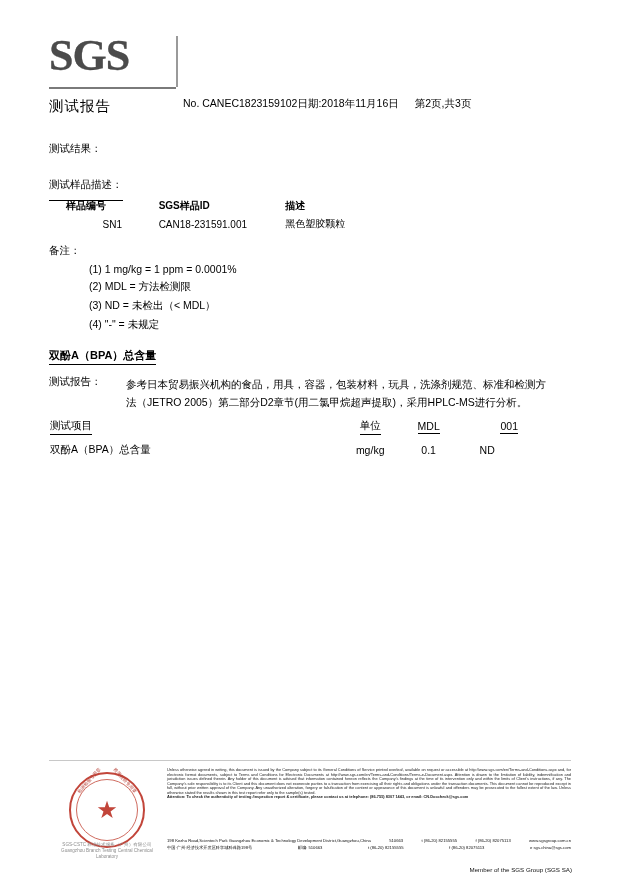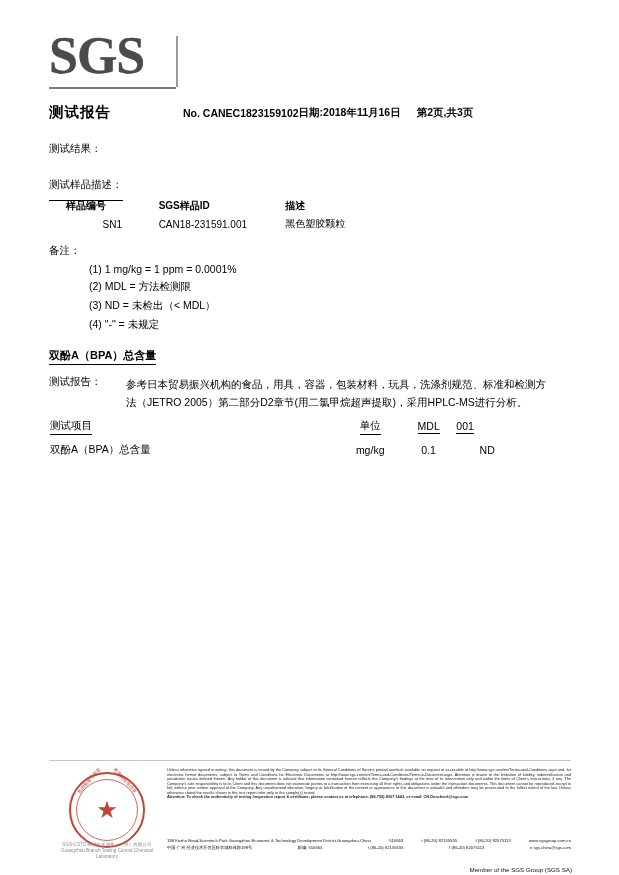--- a/index.html
+++ b/index.html
@@ -26,21 +26,21 @@
   .logo-block {
     position: absolute;
     left: 49px;
     top: 34px;
     width: 140px;
     height: 50px;
   }
   .logo-text {
     font-family: "Liberation Serif", serif;
     font-weight: bold;
-    font-size: 52px;
+    font-size: 44px;
     line-height: 44px;
     letter-spacing: -1px;
     color: #4b4b4b;
     -webkit-text-stroke: 0.3px #3a3a3a;
   }
   .logo-rule {
     position: absolute;
     left: 49px;
     top: 87px;
     width: 127px;
@@ -53,25 +53,24 @@
     top: 36px;
     width: 2px;
     height: 51px;
     background: #9a9a9a;
   }
 
   
   .title-row {
     position: absolute;
     left: 49px;
-    top: 103px;
+    top: 97px;
     width: 522px;
     display: flex;
-    align-items: center;
-    font-weight: bold;
+    align-items: flex-start;
   }
   .doc-title {
     font-size: 14.5px;
     letter-spacing: 1px;
   }
   .title-mid {
     font-size: 10.5px;
     margin-left: 72px;
     white-space: nowrap;
   }
@@ -181,21 +180,21 @@
     white-space: nowrap;
   }
   .res-table thead th span.u {
     border-bottom: 1px solid #000;
     padding-bottom: 1px;
     display: inline-block;
   }
   .res-table thead th.h-item { text-align: left; width: 280px; }
   .res-table thead th.h-unit { text-align: center; width: 60px; margin-top: 48px; }
   .res-table thead th.h-mdl  { text-align: center; width: 50px; }
-  .res-table thead th.h-001  { text-align: left; width: 60px; }
+  .res-table thead th.h-001  { text-align: right; width: 60px; }
   .res-table tbody td {
     padding-top: 6px;
     white-space: nowrap;
   }
   .res-table tbody td.c { text-align: center; }
 
   
   .footer-rule {
     position: absolute;
     left: 49px;

